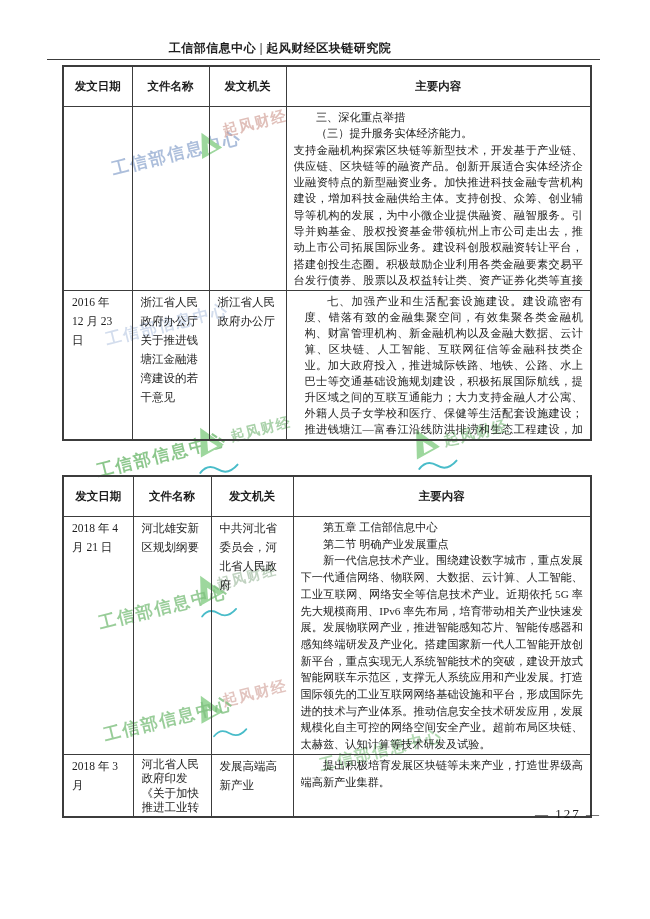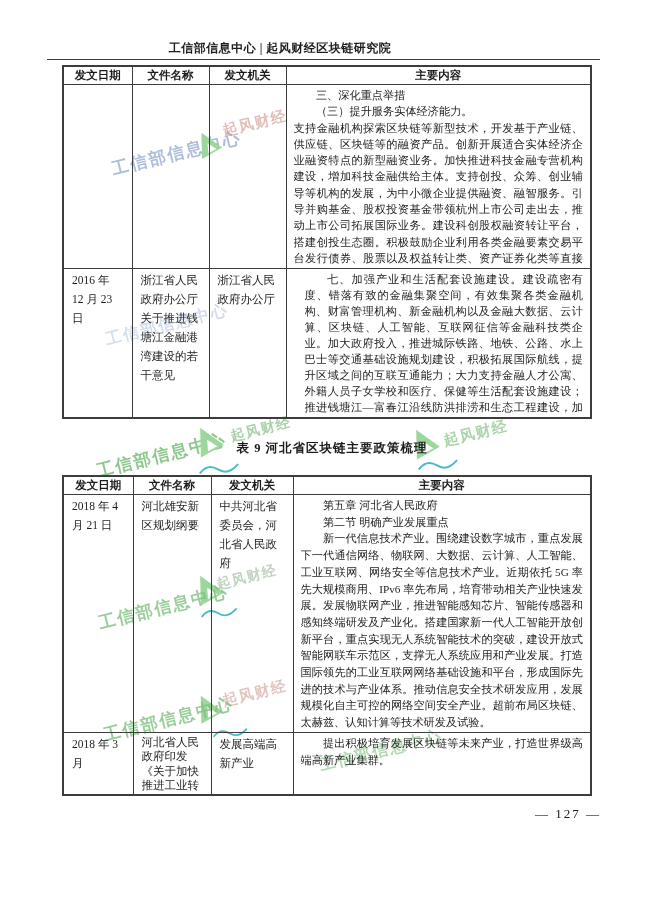--- a/index.html
+++ b/index.html
@@ -13,21 +13,21 @@
                border-top:1.5px solid #3c3c3c;z-index:3;}
 
   
   table.ptable{position:absolute;left:62px;border-collapse:collapse;table-layout:fixed;
                width:528px;z-index:2;background:transparent;}
   .t1{top:65px;}
   .t2{top:475px;}
   .ptable th,.ptable td{border:1px solid #3c3c3c;vertical-align:top;
                         font-size:11.5px;line-height:16.5px;padding:2px 8px;overflow:hidden;}
   table.ptable{border:2px solid #3c3c3c;}
-  .ptable th{font-weight:bold;text-align:center;padding:1px 2px;line-height:15px;}
+  .ptable th{font-weight:bold;text-align:center;padding:12px 2px;line-height:15px;}
   .t1 tr.hrow{height:18px;} .t2 tr.hrow{height:17px;}
   .t1 tr.r0{height:155px;} .t1 tr.r1{height:149px;}
   .t2 tr.r0{height:228px;} .t2 tr.r1{height:62px;}
   td.c-content{padding:2px 7px;}
   .cellbox{overflow:hidden;font-size:11.2px;}
   .t1 .r0 .cellbox{height:179px;line-height:16.3px;}
   .t1 .r1 .cellbox{height:143px;line-height:16px;margin-left:11px;}
   .t2 .r0 .cellbox{height:233px;line-height:16.7px;}
   .t2 .r1 .cellbox{height:56px;line-height:17px;}
   .cellbox p{margin:0;text-align:justify;}
@@ -158,21 +158,20 @@
       <td class="c-org">浙江省人民政府办公厅</td>
       <td class="c-content">
         <div class="cellbox">
           <p class="ind2">七、加强产业和生活配套设施建设。建设疏密有度、错落有致的金融集聚空间，有效集聚各类金融机构、财富管理机构、新金融机构以及金融大数据、云计算、区块链、人工智能、互联网征信等金融科技类企业。加大政府投入，推进城际铁路、地铁、公路、水上巴士等交通基础设施规划建设，积极拓展国际航线，提升区域之间的互联互通能力；大力支持金融人才公寓、外籍人员子女学校和医疗、保健等生活配套设施建设；推进钱塘江—富春江沿线防洪排涝和生态工程建设，加强流域综合治理。</p>
         </div>
       </td>
     </tr>
   </tbody>
     </table>
 
-  <div class="tbl-title">表 9 河北省区块链主要政策梳理</div>
 
   <table class="ptable t2">
     <colgroup>
         <col style="width:70px">
         <col style="width:78px">
         <col style="width:82px">
         <col style="width:298px">
       </colgroup>
     <tbody>
         <tr class="hrow">
@@ -180,21 +179,21 @@
       <th>文件名称</th>
       <th>发文机关</th>
       <th>主要内容</th>
     </tr>
     <tr class="r0">
       <td class="c-date">2018 年 4 月 21 日</td>
       <td class="c-name">河北雄安新区规划纲要</td>
       <td class="c-org">中共河北省委员会，河北省人民政府</td>
       <td class="c-content">
         <div class="cellbox">
-          <p class="ind2">第五章 河北省人民政府</p>
+          <p class="ind2">第五章 工信部信息中心</p>
           <p class="ind2">第二节 明确产业发展重点</p>
           <p class="ind2">新一代信息技术产业。围绕建设数字城市，重点发展下一代通信网络、物联网、大数据、云计算、人工智能、工业互联网、网络安全等信息技术产业。近期依托 5G 率先大规模商用、IPv6 率先布局，培育带动相关产业快速发展。发展物联网产业，推进智能感知芯片、智能传感器和感知终端研发及产业化。搭建国家新一代人工智能开放创新平台，重点实现无人系统智能技术的突破，建设开放式智能网联车示范区，支撑无人系统应用和产业发展。打造国际领先的工业互联网网络基础设施和平台，形成国际先进的技术与产业体系。推动信息安全技术研发应用，发展规模化自主可控的网络空间安全产业。超前布局区块链、太赫兹、认知计算等技术研发及试验。</p>
         </div>
       </td>
     </tr>
     <tr class="r1">
       <td class="c-date">2018 年 3 月</td>
       <td class="c-name">
         <div class="namebox">河北省人民政府印发《关于加快推进工业转型升</div>
       </td>

